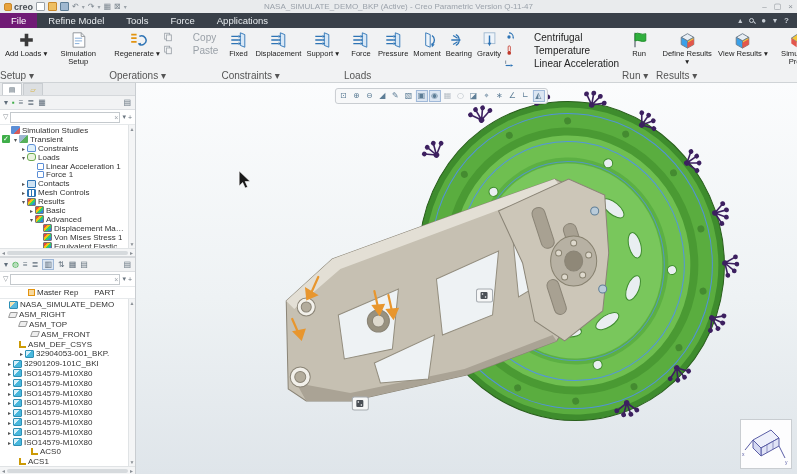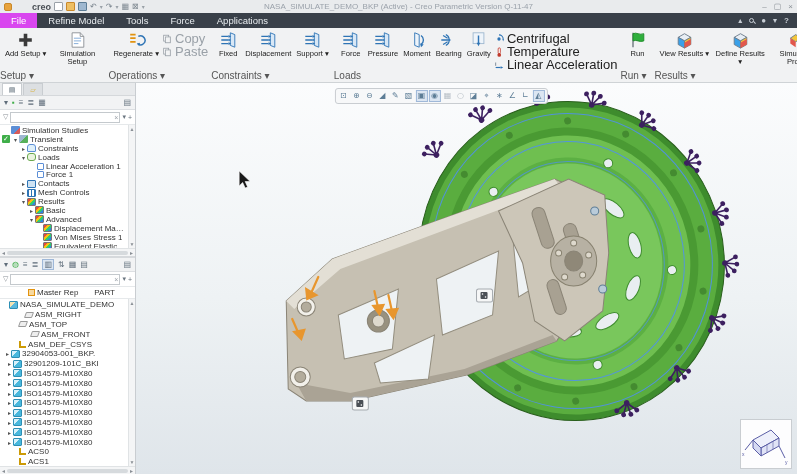--- a/index.html
+++ b/index.html
@@ -1,47 +1,47 @@
 <!DOCTYPE html>
 <html><head>
 <meta charset="utf-8">
 <style>
   *{box-sizing:border-box;margin:0;padding:0}
   html,body{width:797px;height:474px;overflow:hidden;font-family:"Liberation Sans",sans-serif;font-size:9px;color:#333;background:#fff}
   .app{display:flex;flex-direction:column;width:797px;height:474px}
   
   .tb{height:13px;background:#e9ebed;display:flex;align-items:center;padding:0 4px;gap:3px;position:relative;flex:none}
-  .logo{display:flex;align-items:center;gap:20px;font-weight:bold;font-size:9px;color:#4a4f55}
+  .logo{display:flex;align-items:center;gap:2px;font-weight:bold;font-size:9px;color:#4a4f55}
   .logo .lg{width:8px;height:8px;background:#e8a33d;border-radius:2px;border:1px solid #c9882a}
   .qi{width:9px;height:9px;border-radius:1px;flex:none}
   .qi.page{background:#fff;border:1px solid #9aa1a8}
   .qi.folder{background:#eebf63;border:1px solid #c9882a}
   .qi.save{background:#9fb8d0;border:1px solid #5d7d96}
   .qg{color:#7d8790;font-size:8px;line-height:9px}
   .qc{color:#9aa1a8;font-size:6px}
   .title{position:absolute;left:0;right:0;text-align:center;color:#9aa1aa;font-size:8px;pointer-events:none}
   .wctl{margin-left:auto;display:flex;gap:7px;color:#8a9096;font-size:8px;z-index:1}
   
   .tabs{height:15px;background:#394049;display:flex;align-items:stretch;flex:none}
   .tab{padding:0 11px;line-height:15px;color:#e8ecef;font-size:9.5px;cursor:default}
-  .tab.file{background:#d946ef;color:#fff}
+  .tab.file{background:#701a75;color:#fff}
   .tab.on{background:#f1f2f3;color:#2f9e53;font-weight:bold}
   .tright{margin-left:auto;display:flex;align-items:center;gap:7px;padding-right:8px;color:#c7cdd4;font-size:8px}
   .mag{width:5px;height:5px;border:1px solid #c7cdd4;border-radius:50%;position:relative;display:inline-block}
   .mag::after{content:"";position:absolute;width:3px;height:1px;background:#c7cdd4;transform:rotate(45deg);right:-3px;bottom:-1px}
   
   .ribbon{height:55px;background:#f1f2f3;border-bottom:1px solid #cfd3d6;display:flex;flex:none}
   .grp{display:flex;flex-direction:column;flex:none}
   .gbody{flex:1;display:flex;align-items:flex-start;padding:2px 3px 0;gap:1px}
   .glabel{text-align:left;font-size:10px;color:#555;height:11px;line-height:10px}
   .vsep{width:1px;background:#dadcdf;margin:2px 0}
   .big{display:flex;flex-direction:column;align-items:center;text-align:center;font-size:7.6px;line-height:1.05;color:#222;padding:1px 2px;min-width:28px;max-width:56px}
   .big svg{width:21px;height:18px;flex:none;margin-bottom:1px}
   .scol{display:flex;flex-direction:column;justify-content:flex-start;padding-top:2px}
-  .sbtn{display:flex;align-items:center;height:13px;gap:3px;font-size:13px;color:#222;white-space:nowrap}
+  .sbtn{display:flex;height:13px;gap:20px;font-size:10px;color:#222;white-space:nowrap}
   .sbtn svg{width:10px;height:10px;flex:none}
   .gray{color:#9aa1a8}
   
   .bodyrow{flex:1;display:flex;min-height:0}
   .left{width:136px;border-right:1px solid #c9cdd1;display:flex;flex-direction:column;background:#fff;flex:none}
   .p1{height:175px;border-bottom:2px solid #d6d9dc;display:flex;flex-direction:column;flex:none}
   .p2{flex:1;display:flex;flex-direction:column;min-height:0}
   .ptabs{height:13px;background:#e8eaec;display:flex;align-items:flex-end;padding-left:2px;gap:1px;border-bottom:1px solid #d5d8db}
   .ptab{width:20px;height:12px;background:#dcdfe2;border:1px solid #c8ccd0;border-bottom:none;display:flex;align-items:center;justify-content:center;font-size:7px;color:#5f6d7a}
   .ptab.on{background:#fff}
@@ -221,21 +221,21 @@
     </div>
   </div>
 
   <div class="ribbon">
     <div class="grp">
       <div class="gbody">
         <div class="big">
             <svg>
               <use href="#i-plus"></use>
             </svg>
-            <span>Add Setup ▾</span>
+            <span>Add Loads ▾</span>
           </div>
         <div class="big">
             <svg>
               <use href="#i-doc"></use>
             </svg>
             <span>Simulation Setup</span>
           </div>
       </div>
       <div class="glabel">Setup ▾</div>
     </div>
@@ -358,27 +358,27 @@
       </div>
       <div class="glabel">Run ▾</div>
     </div>
     <div class="vsep"></div>
     <div class="grp">
       <div class="gbody">
         <div class="big">
             <svg>
               <use href="#i-cube"></use>
             </svg>
+            <span>Define Results ▾</span>
+          </div>
+        <div class="big">
+            <svg>
+              <use href="#i-cube"></use>
+            </svg>
             <span>View Results ▾</span>
-          </div>
-        <div class="big">
-            <svg>
-              <use href="#i-cube"></use>
-            </svg>
-            <span>Define Results ▾</span>
           </div>
         <div class="big">
             <svg>
               <use href="#i-probe"></use>
             </svg>
             <span>Simulation Probe</span>
           </div>
       </div>
       <div class="glabel">Results ▾</div>
     </div>
@@ -526,41 +526,41 @@
           <span>Master Rep</span>
           <span class="hcol">PART</span>
         </div>
         <div class="treewrap">
           <div class="tree">
             <div class="tr" style="padding-left:2px">
                 <span class="ar"></span>
                 <span class="ic ic-asm"></span>
                 <span class="lb">NASA_SIMULATE_DEMO</span>
               </div>
-            <div class="tr" style="padding-left:18px">
+            <div class="tr" style="padding-left:2px">
                 <span class="ar"></span>
                 <span class="ic ic-plane"></span>
                 <span class="lb">ASM_RIGHT</span>
               </div>
             <div class="tr" style="padding-left:12px">
                 <span class="ar"></span>
                 <span class="ic ic-plane"></span>
                 <span class="lb">ASM_TOP</span>
               </div>
             <div class="tr" style="padding-left:24px">
                 <span class="ar"></span>
                 <span class="ic ic-plane"></span>
                 <span class="lb">ASM_FRONT</span>
               </div>
             <div class="tr" style="padding-left:12px">
                 <span class="ar"></span>
                 <span class="ic ic-csys"></span>
                 <span class="lb">ASM_DEF_CSYS</span>
               </div>
-            <div class="tr" style="padding-left:4px">
+            <div class="tr" style="padding-left:18px">
                 <span class="ar">▸</span>
                 <span class="ic ic-part"></span>
                 <span class="lb">32904053-001_BKP.</span>
               </div>
             <div class="tr" style="padding-left:6px">
                 <span class="ar">▸</span>
                 <span class="ic ic-part"></span>
                 <span class="lb">32901209-101C_BKI</span>
               </div>
             <div class="tr" style="padding-left:6px">
@@ -596,21 +596,21 @@
             <div class="tr" style="padding-left:6px">
                 <span class="ar">▸</span>
                 <span class="ic ic-part"></span>
                 <span class="lb">ISO14579-M10X80</span>
               </div>
             <div class="tr" style="padding-left:6px">
                 <span class="ar">▸</span>
                 <span class="ic ic-part"></span>
                 <span class="lb">ISO14579-M10X80</span>
               </div>
-            <div class="tr" style="padding-left:12px">
+            <div class="tr" style="padding-left:24px">
                 <span class="ar"></span>
                 <span class="ic ic-csys"></span>
                 <span class="lb">ACS0</span>
               </div>
             <div class="tr" style="padding-left:12px">
                 <span class="ar"></span>
                 <span class="ic ic-csys"></span>
                 <span class="lb">ACS1</span>
               </div>
           </div>

